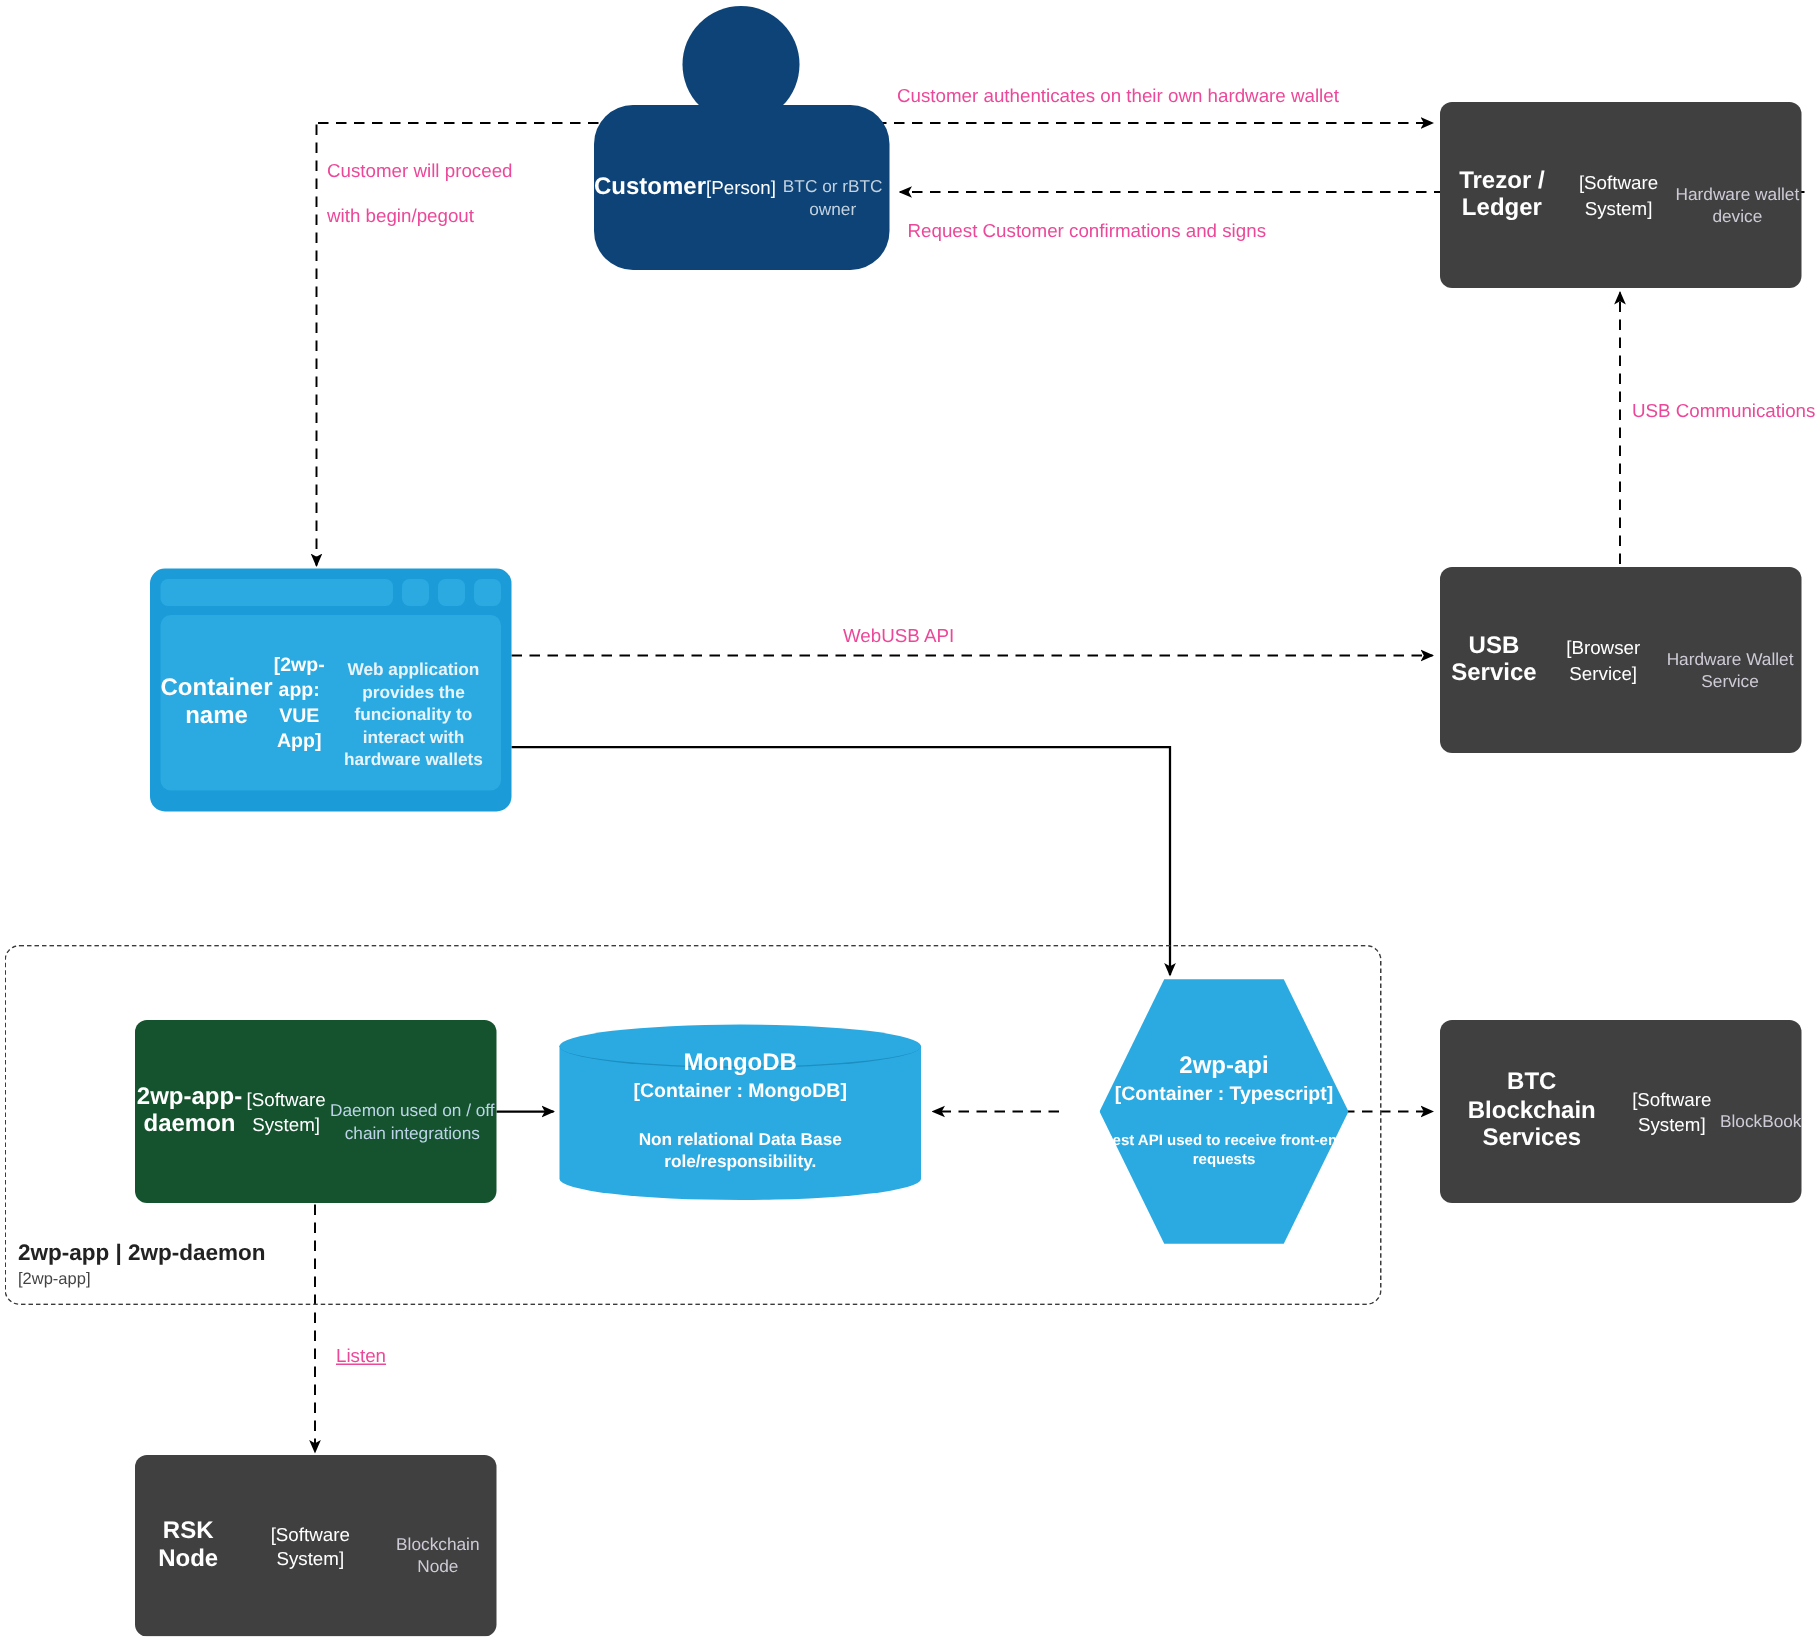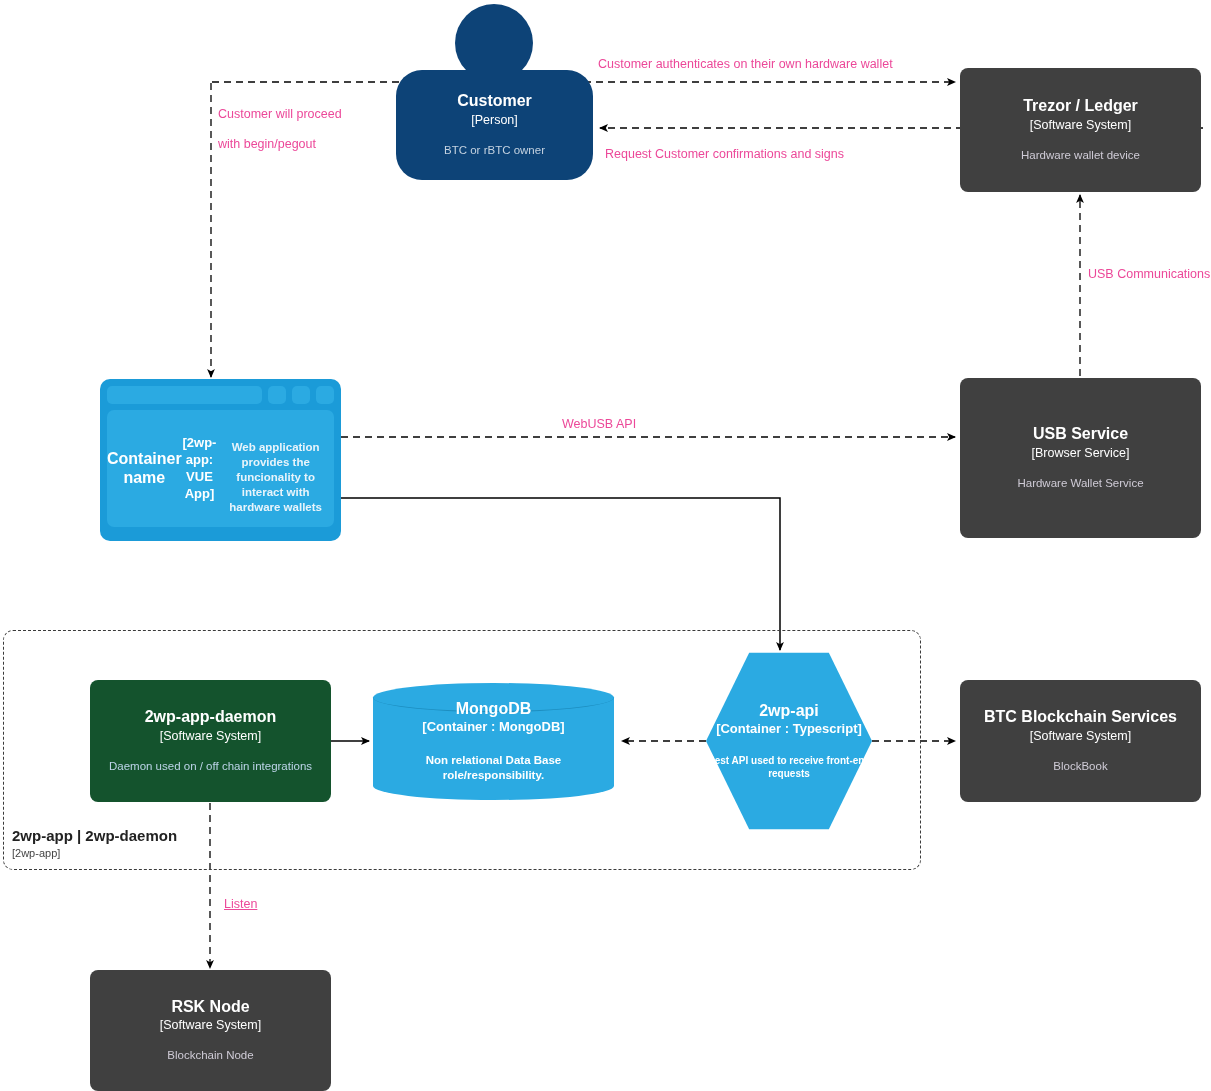--- a/index.html
+++ b/index.html
@@ -24,21 +24,21 @@
     width: 1211px;
     height: 1091px;
     pointer-events: none;
   }
 
   
   .node {
     position: absolute;
     box-sizing: border-box;
     display: flex;
-    flex-direction: column;
+    flex-direction: row;
     align-items: center;
     justify-content: center;
     text-align: center;
   }
   .n-title {
     font-weight: bold;
     font-size: 16px;
     color: #ffffff;
     line-height: 1.15;
   }
@@ -164,20 +164,21 @@
     color: #ffffff;
     font-weight: bold;
     font-size: 11.5px;
     margin-top: 17px;
     max-width: 98%;
   }
 
   
   .hex {
     position: absolute;
+    margin-left: 27px;
   }
   .hex-shape {
     position: absolute;
     left: 0; top: 0;
     width: 100%;
     height: 100%;
     background: #2BAAE2;
     clip-path: polygon(26% 1%, 74% 1%, 100% 50%, 74% 99%, 26% 99%, 0% 50%);
     border-radius: 10px;
   }
@@ -292,21 +293,21 @@
       <div class="browser-dot"></div>
       <div class="browser-dot"></div>
     </div>
     <div class="browser-body">
       <div class="n-title">Container name</div>
       <div class="n-type">[2wp-app: VUE App]</div>
       <div class="n-desc">Web application provides the funcionality to interact with hardware wallets</div>
     </div>
   </div>
 
-  <div class="node sys" style="left:960px; top:378px; width:241px; height:160px;">
+  <div class="node sys" style="left:960px; top:378px; width:241px; height:124px;">
     <div class="n-title">USB Service</div>
     <div class="n-type">[Browser Service]</div>
     <div class="n-desc">Hardware Wallet Service</div>
   </div>
 
   <div class="node sys-blue" style="left:90px; top:680px; width:241px; height:122px;">
     <div class="n-title">2wp-app-daemon</div>
     <div class="n-type">[Software System]</div>
     <div class="n-desc">Daemon used on / off chain integrations</div>
   </div>

